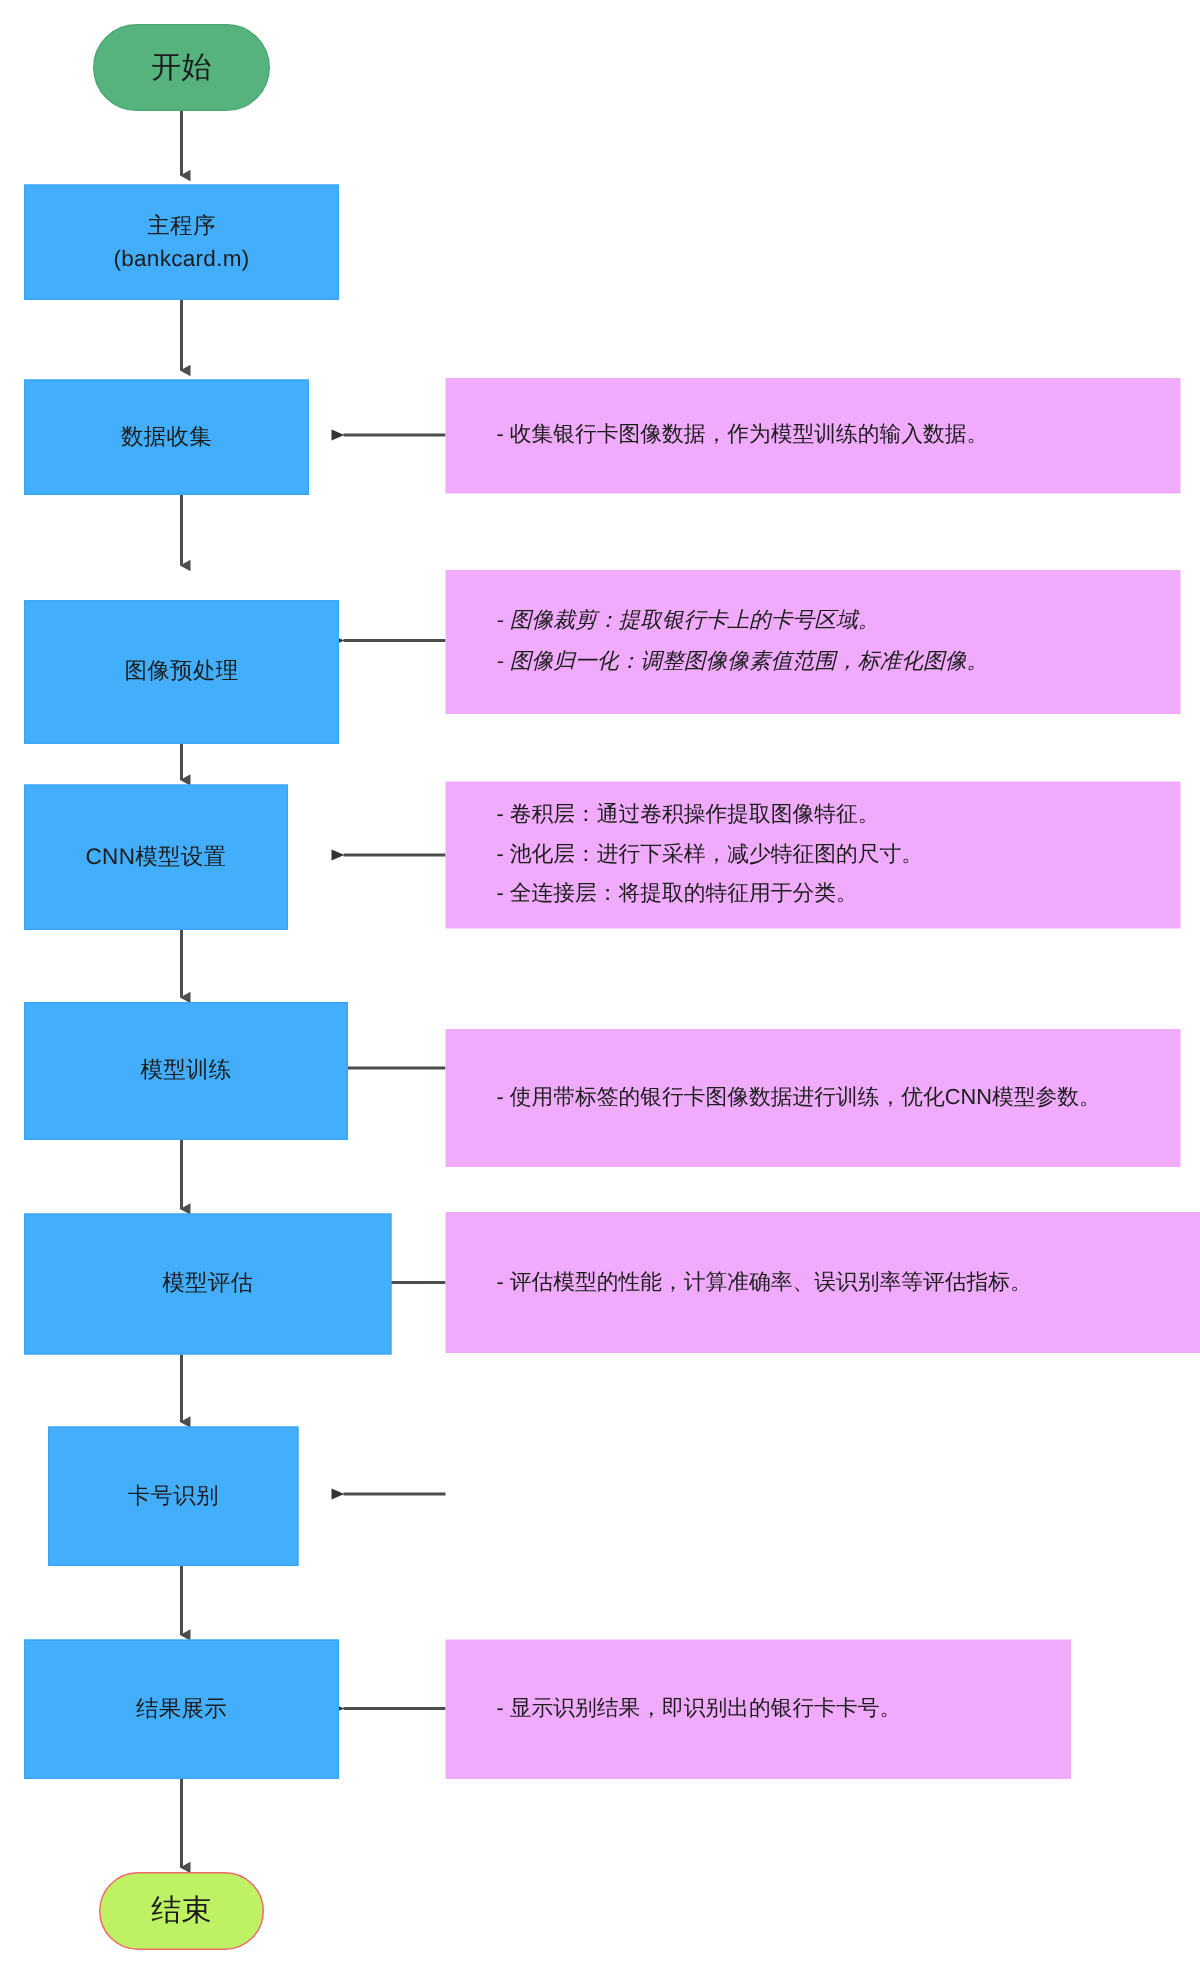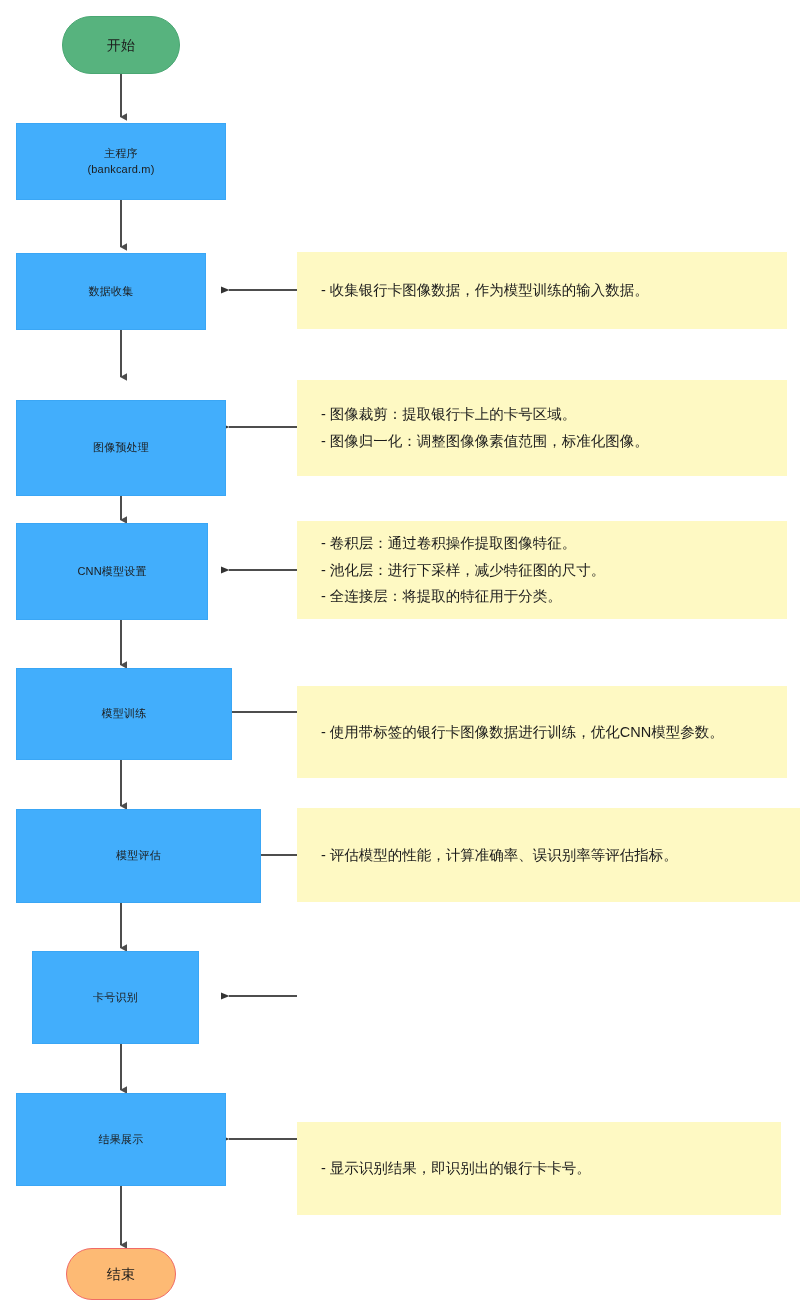--- a/index.html
+++ b/index.html
@@ -25,55 +25,55 @@
 
   
   .node {
     position: absolute;
     box-sizing: border-box;
     display: flex;
     align-items: center;
     justify-content: center;
     text-align: center;
     color: #1c1c1c;
-    font-size: 11px;
+    font-size: 15px;
     line-height: 1.45;
     letter-spacing: 0.2px;
     white-space: pre-line;
   }
 
   .node.terminal {
     border-radius: 999px;
-    font-size: 14px;
+    font-size: 20px;
   }
 
   .node.start {
     background: #57b37e;
     border: 1px solid #4aa773;
   }
 
   .node.end {
-    background: #fdba74;
+    background: #bef264;
     border: 1px solid #f06a66;
   }
 
   .node.process {
     background: #42aefc;
     border: 1px solid #3aa6f5;
   }
 
   
   .note {
     position: absolute;
     box-sizing: border-box;
-    background: #fef9c3;
+    background: #f0abfc;
     display: flex;
     flex-direction: column;
     justify-content: center;
-    padding: 0 24px;
+    padding: 0 34px;
     color: #1c1c1c;
     font-size: 14.5px;
     line-height: 1.85;
   }
   .note-line {
     white-space: nowrap;
   }
 
   
   svg.edges {
@@ -134,21 +134,21 @@
   </div>
 
   <div class="node process" style="left:16px; top:253px; width:190px; height:77px;">
     <span>数据收集</span>
   </div>
 
   <div class="node process" style="left:16px; top:380px; width:210px; height:96px;margin-top:20px;">
     <span>图像预处理</span>
   </div>
 
-  <div class="node process" style="left:16px; top:523px; width:192px; height:97px;">
+  <div class="node process" style="left:16px; top:523px; width:176px; height:97px;">
     <span>CNN模型设置</span>
   </div>
 
   <div class="node process" style="left:16px; top:668px; width:216px; height:92px;">
     <span>模型训练</span>
   </div>
 
   <div class="node process" style="left:16px; top:809px; width:245px; height:94px;">
     <span>模型评估</span>
   </div>
@@ -162,37 +162,37 @@
   </div>
 
   <div class="node terminal end" style="left:66px; top:1248px; width:110px; height:52px;">
     <span>结束</span>
   </div>
 
   <div class="note" style="left:297px; top:252px; width:490px; height:77px;">
     <div class="note-line">- 收集银行卡图像数据，作为模型训练的输入数据。</div>
   </div>
 
-  <div class="note" style="left:297px; top:380px; width:490px; height:96px;">
+  <div class="note" style="left:297px; top:380px; width:490px; height:96px;font-style:italic;">
     <div class="note-line">- 图像裁剪：提取银行卡上的卡号区域。</div>
     <div class="note-line">- 图像归一化：调整图像像素值范围，标准化图像。</div>
   </div>
 
   <div class="note" style="left:297px; top:521px; width:490px; height:98px;">
     <div class="note-line">- 卷积层：通过卷积操作提取图像特征。</div>
     <div class="note-line">- 池化层：进行下采样，减少特征图的尺寸。</div>
     <div class="note-line">- 全连接层：将提取的特征用于分类。</div>
   </div>
 
   <div class="note" style="left:297px; top:686px; width:490px; height:92px;">
     <div class="note-line">- 使用带标签的银行卡图像数据进行训练，优化CNN模型参数。</div>
   </div>
 
   <div class="note" style="left:297px; top:808px; width:522px; height:94px;">
     <div class="note-line">- 评估模型的性能，计算准确率、误识别率等评估指标。</div>
   </div>
 
 
-  <div class="note" style="left:297px; top:1093px; width:484px; height:93px;margin-top:29px;">
+  <div class="note" style="left:297px; top:1093px; width:417px; height:93px;">
     <div class="note-line">- 显示识别结果，即识别出的银行卡卡号。</div>
   </div>
 
 </div>
 
 </body></html>

